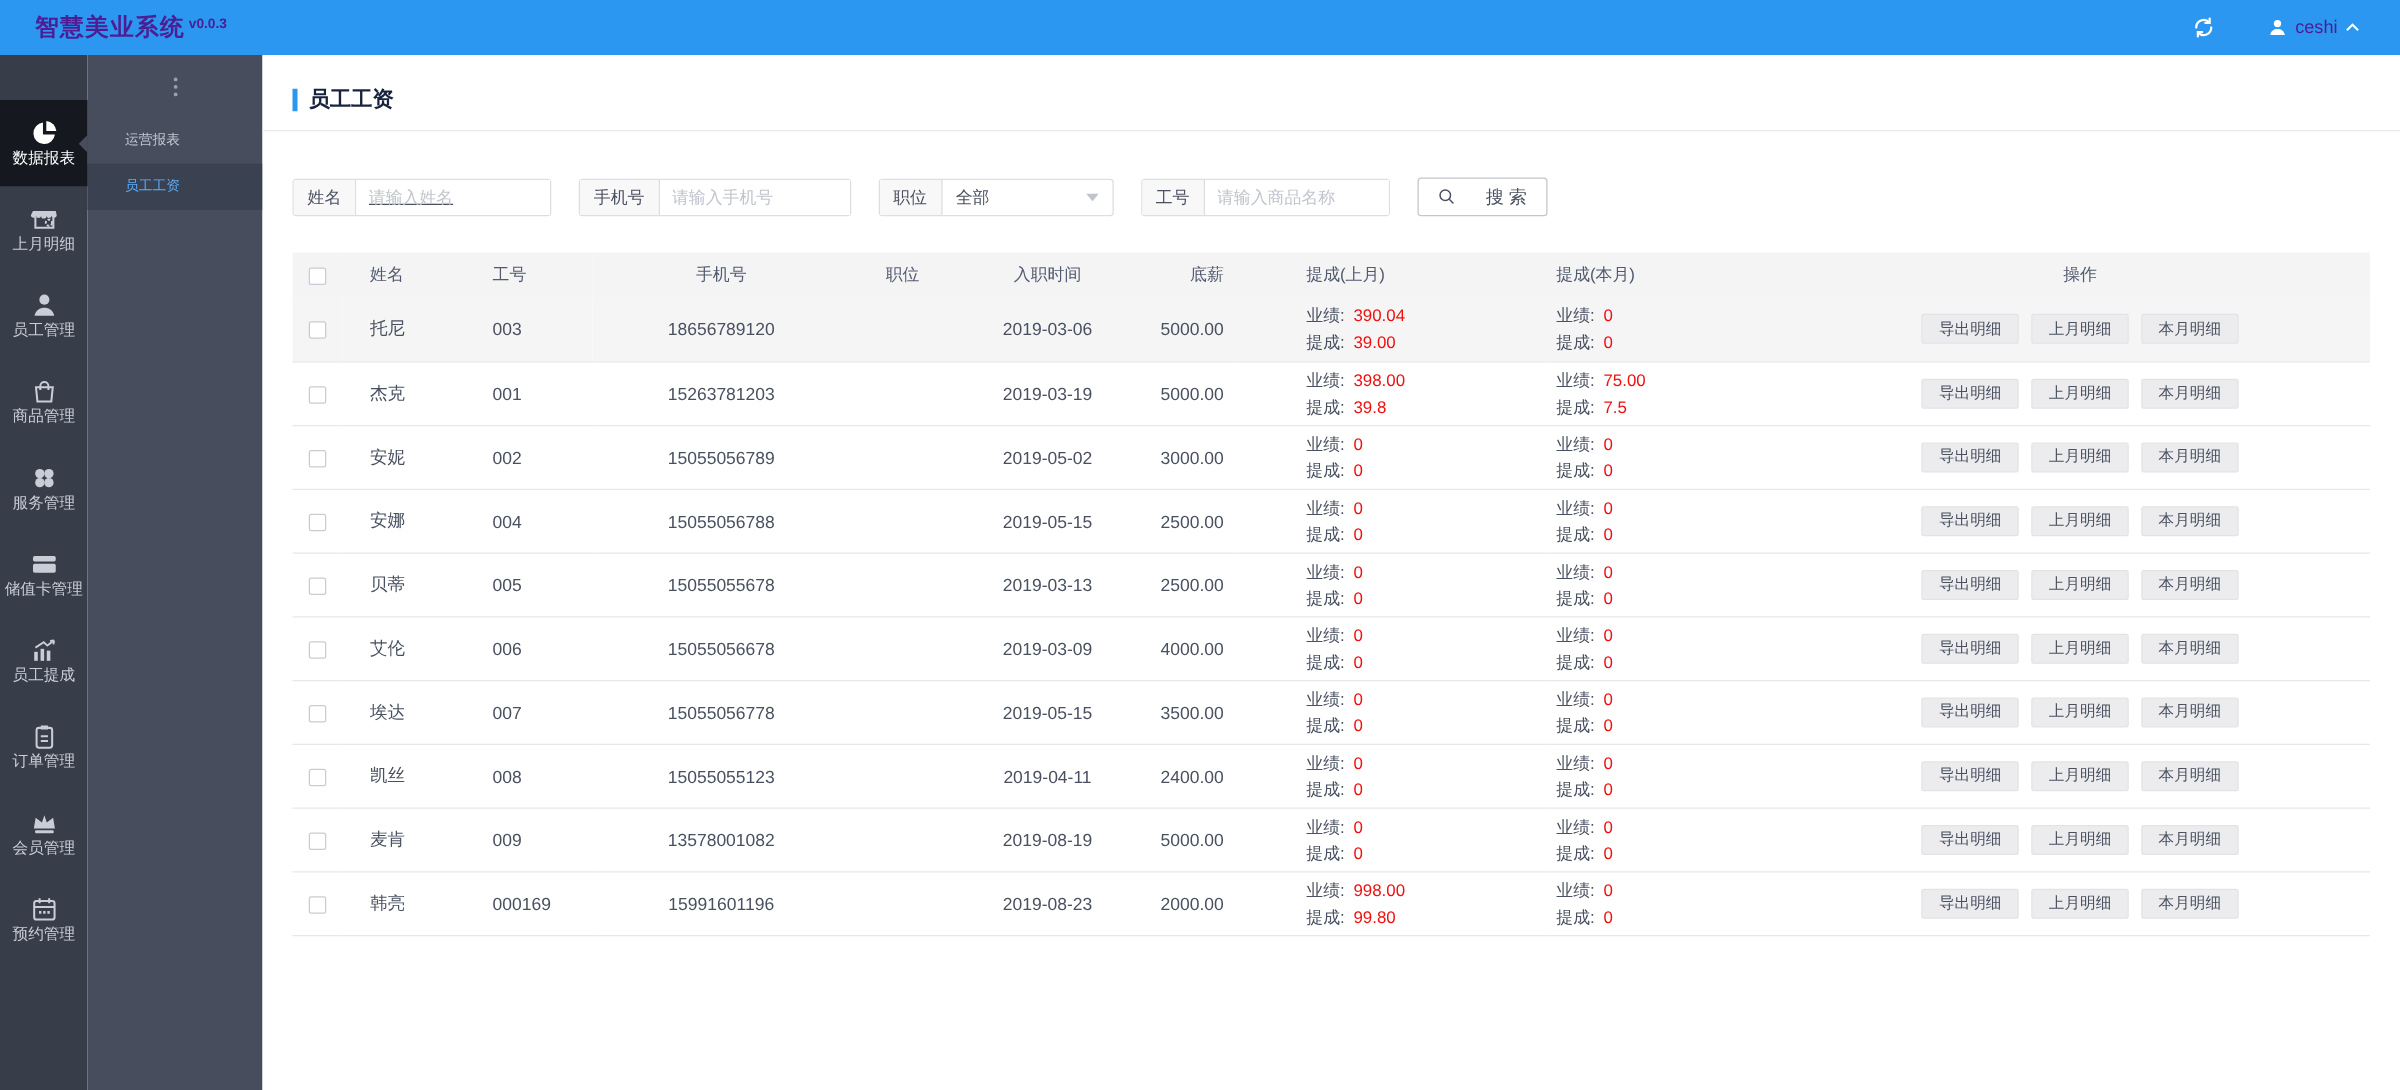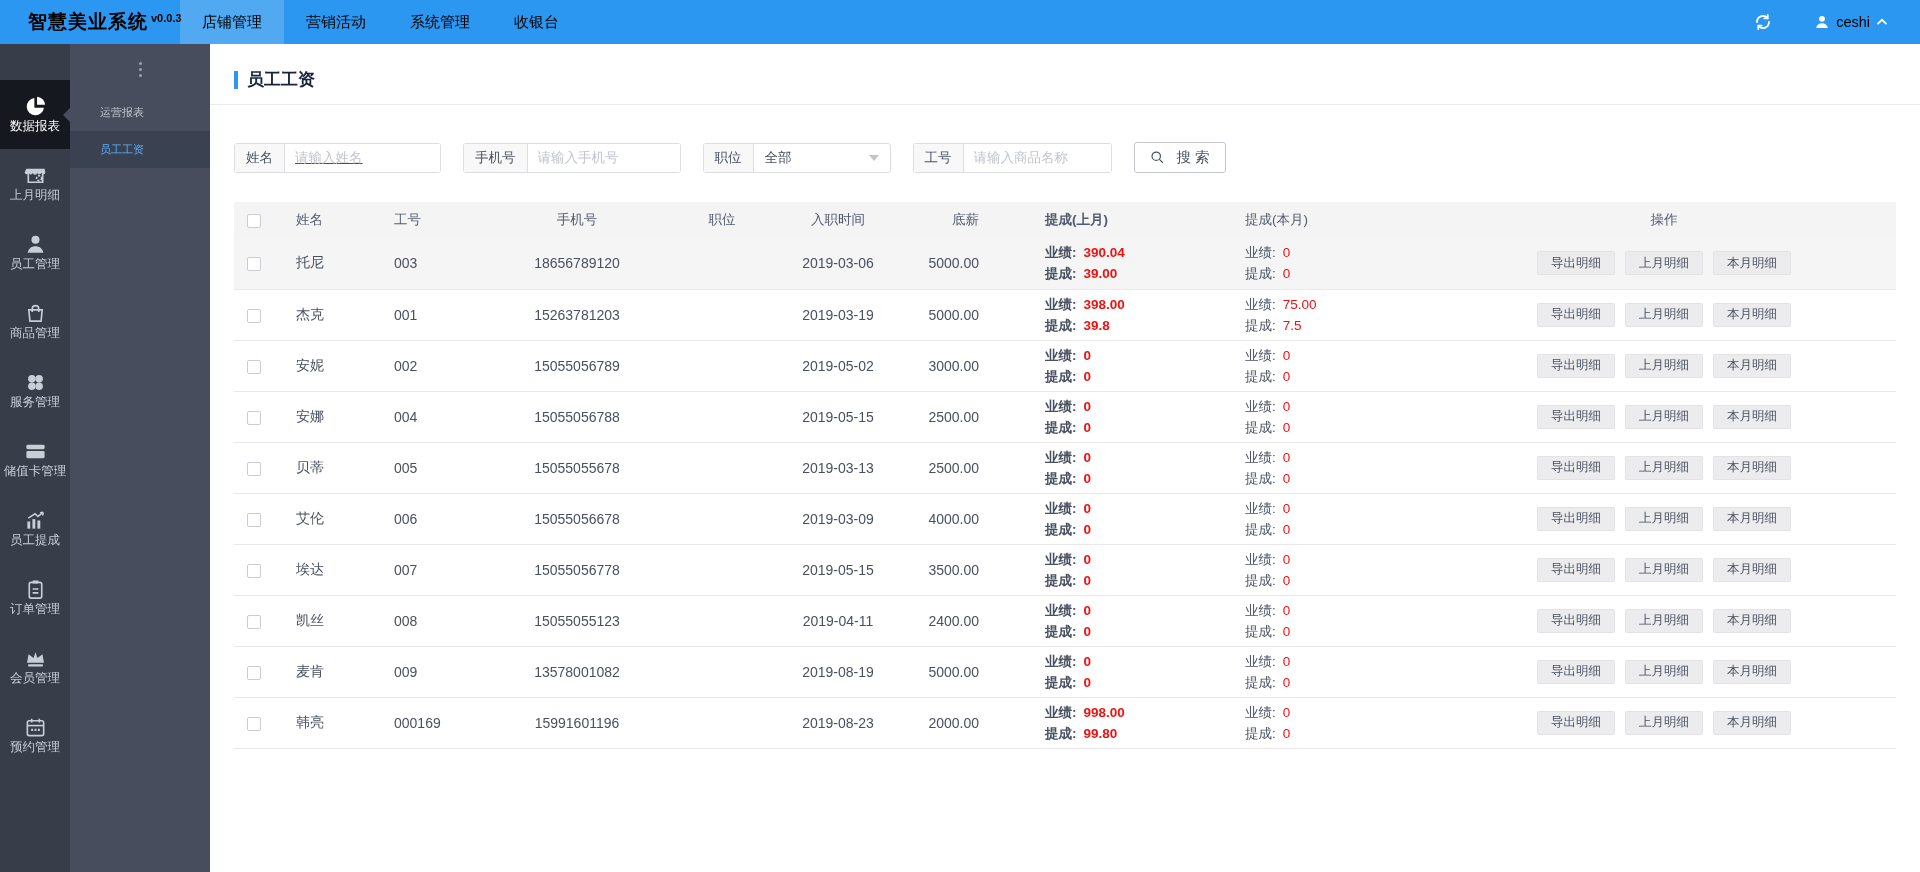--- a/index.html
+++ b/index.html
@@ -1,21 +1,21 @@
 <!DOCTYPE html>
 <html style="--accent: #2b97f0; --red: #f01010;"><head>
 <meta charset="utf-8">
 <style>
   * { margin:0; padding:0; box-sizing:border-box; }
   html,body { width:1920px; height:872px; overflow:hidden; background:#fff;
     font-family:"Liberation Sans","DejaVu Sans",sans-serif; }
   .app { width:1920px; height:872px; display:flex; flex-direction:column; overflow:hidden; }
 
   
-  .navbar { height:44px; background:var(--accent,#2b97f0); display:flex; align-items:center; color:#000000; flex:0 0 44px; }
+  .navbar { height:44px; background:var(--accent,#2b97f0); display:flex; align-items:center; color:#4c1d95; flex:0 0 44px; }
   .logo-area { width:180px; padding-left:28px; white-space:nowrap; }
   .logo-text { font-size:19px; font-weight:bold; letter-spacing:1px; }
   .logo-ver { font-size:11px; font-weight:bold; vertical-align:super; margin-left:3px; }
   .nav-menu { display:flex; height:44px; }
   .nav-item { padding:0 22px; line-height:44px; font-size:15px; cursor:pointer; }
   .nav-item.active { background:rgba(255,255,255,.18); }
   .navbar-right { margin-left:auto; display:flex; align-items:center; gap:42px; padding-right:32px; }
   .refresh-btn { cursor:pointer; display:flex; align-items:center; }
   .user-block { display:flex; align-items:center; gap:6px; cursor:pointer; font-size:14.5px; }
 
@@ -46,56 +46,50 @@
   .filter-group { display:flex; height:30px; border:1px solid #dcdee2; border-radius:3px; margin-right:22px; background:#fff; }
   .filter-label { background:#f8f8f9; border-right:1px solid #dcdee2; padding:0 11px; line-height:28px;
     font-size:13.5px; color:#495060; white-space:nowrap; }
   .filter-input { border:none; outline:none; padding:0 10px; font-size:13.5px; color:#495060; }
   .filter-input::placeholder { color:#c0c4cc; }
   .w-name { width:155px;text-decoration:underline; } .w-phone { width:152px; } .w-id { width:147px; }
   .filter-select { display:flex; align-items:center; justify-content:space-between; width:136px; padding:0 11px;
     font-size:13.5px; color:#495060; cursor:pointer; }
   .caret-down { width:0; height:0; border-left:5px solid transparent; border-right:5px solid transparent;
     border-top:6px solid #c0c4cc; }
-  .search-btn { display:inline-flex; align-items:center; gap:12px; height:31px; padding:0 15px; border:1px solid #c2c5cb;
+  .search-btn { display:inline-flex; align-items:center; gap:24px; height:31px; padding:0 15px; border:1px solid #c2c5cb;
     border-radius:3px; background:#fff; font-size:14.5px; color:#495060; cursor:pointer; }
 
   
   .table-wrap { margin:29px 24px 0; }
   table { width:100%; border-collapse:collapse; table-layout:fixed; font-size:14px; color:#495060; }
   thead th { background:#f4f4f5; height:36px; font-weight:400; color:#515a6e; font-size:13.5px; }
   tbody td { height:51px; border-bottom:1px solid #e8e8e8; }
   tr.highlighted td { background:#f5f5f6; }
   .al { text-align:left; padding-left:22px; }
   .ac { text-align:center; }
   .ar { text-align:right; padding-right:8px; }
-  th.comm-last, td.comm-last { text-align:left; padding-left:58px;font-weight:bold; }
+  th.comm-last, td.comm-last { text-align:left; padding-left:58px; }
   th.comm-this, td.comm-this { text-align:left; padding-left:8px; }
   .comm-line { line-height:21px; font-size:13.5px; white-space:nowrap; }
   .comm-line .lbl { color:#495060; margin-right:7px; }
   .comm-line .val { color:var(--red,#f01010); }
   input[type="checkbox"] { width:14px; height:14px; appearance:none; -webkit-appearance:none;
     border:1px solid #c9ccd4; border-radius:2px; background:#fff; cursor:pointer; vertical-align:middle; }
   .mini-btn { height:24px; padding:0 13px; background:#ececee; border:1px solid #e3e3e6; border-radius:2px;
     font-size:12.5px; color:#495060; margin:0 3px; cursor:pointer; font-family:inherit; }
 </style>
 </head>
 <body>
 
 <div class="app">
 
   <div class="navbar">
     <div class="logo-area">
       <span class="logo-text">智慧美业系统</span><span class="logo-ver">v0.0.3</span>
-    </div>
-    <div class="nav-menu">
-      <div class="nav-item active">店铺管理</div>
-      <div class="nav-item">营销活动</div>
-      <div class="nav-item">系统管理</div>
-      <div class="nav-item">收银台</div>
     </div>
     <div class="navbar-right">
       <span class="refresh-btn">
         <svg width="18" height="18" viewBox="0 0 24 24" fill="none" stroke="#fff" stroke-width="2.4" stroke-linecap="round">
           <path d="M4 12a8 8 0 0 1 13.8-5.5"></path>
             <path d="M18.3 2.5v4.6h-4.6"></path>
           <path d="M20 12a8 8 0 0 1-13.8 5.5"></path>
             <path d="M5.7 21.5v-4.6h4.6"></path>
         </svg>
       </span>

